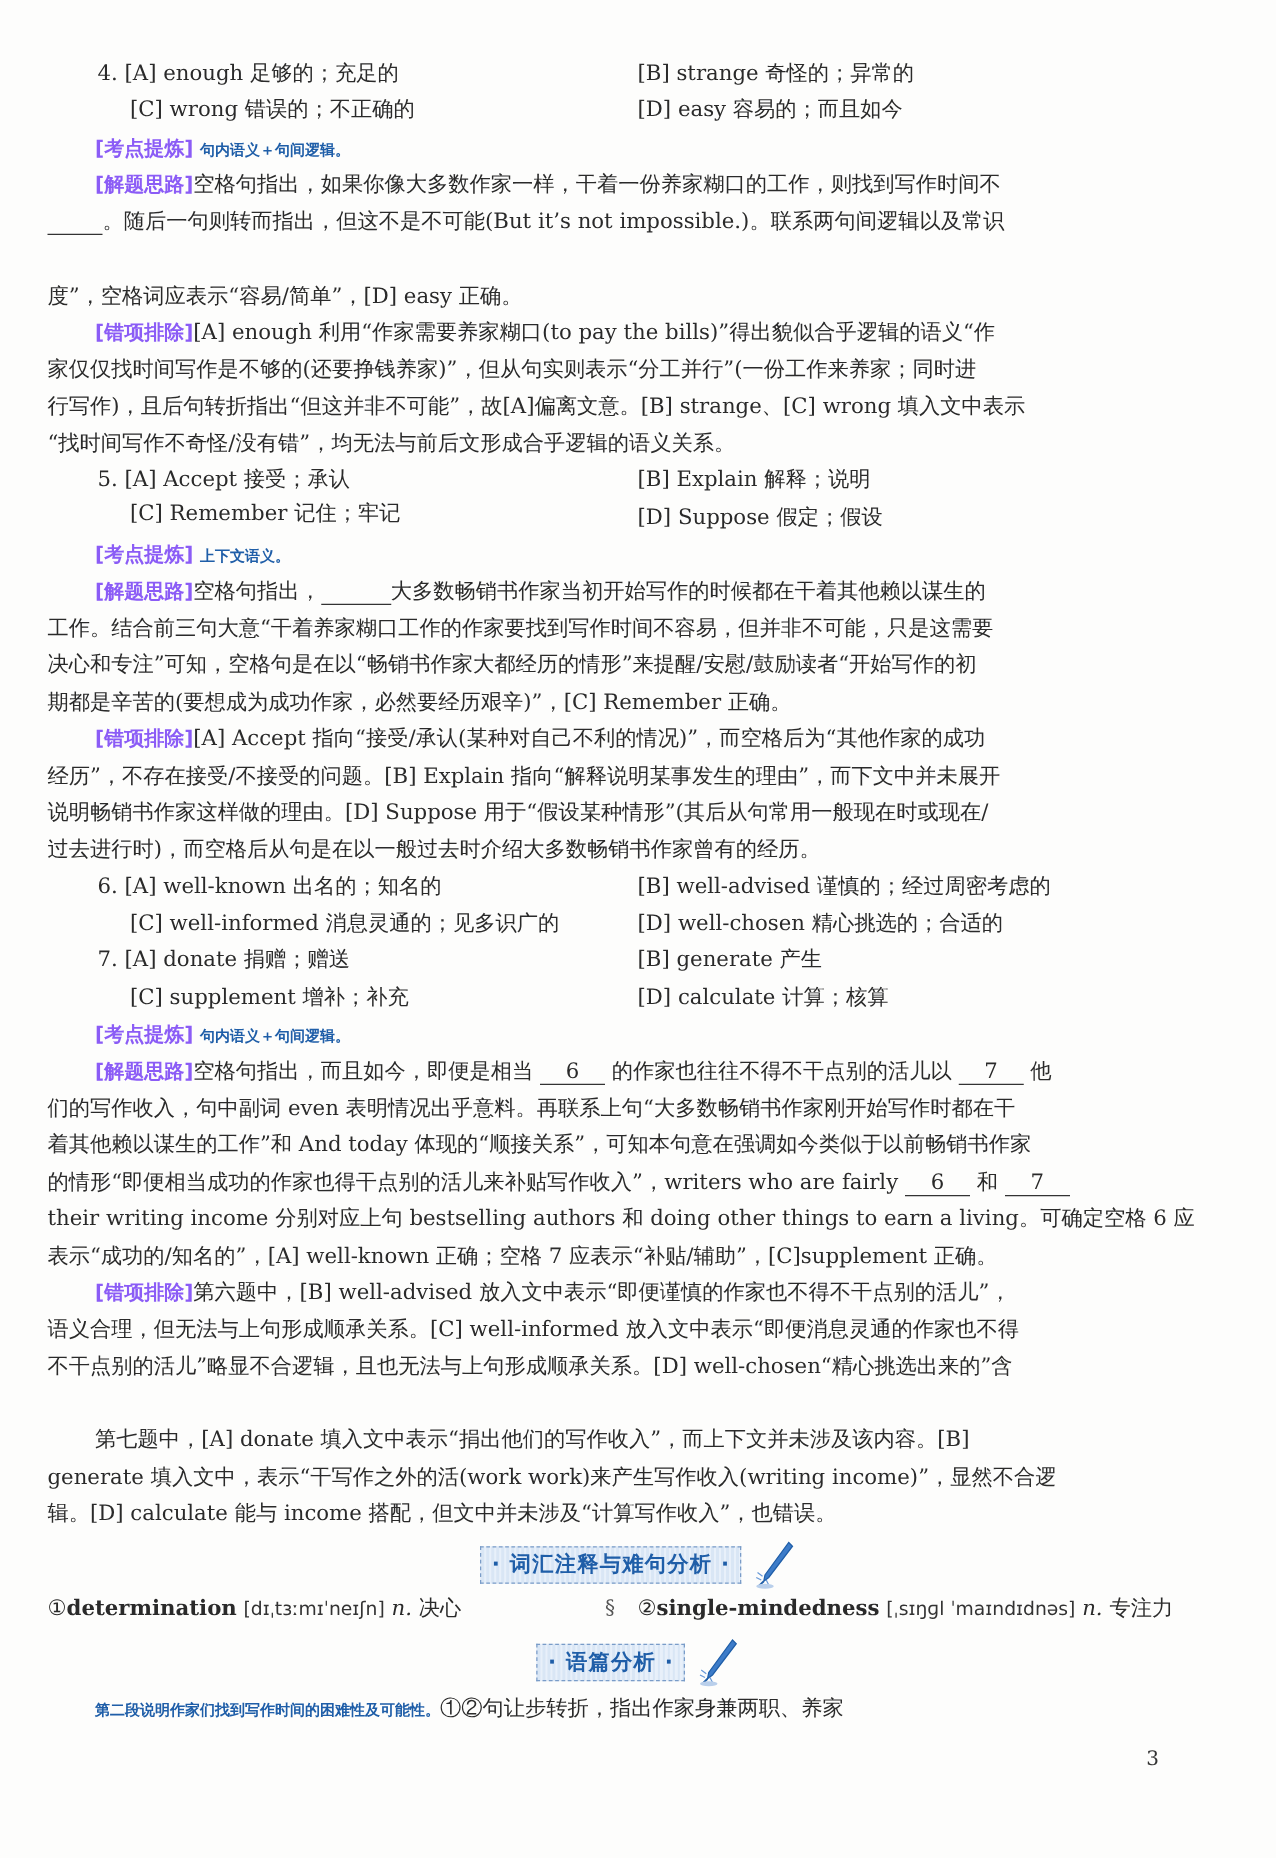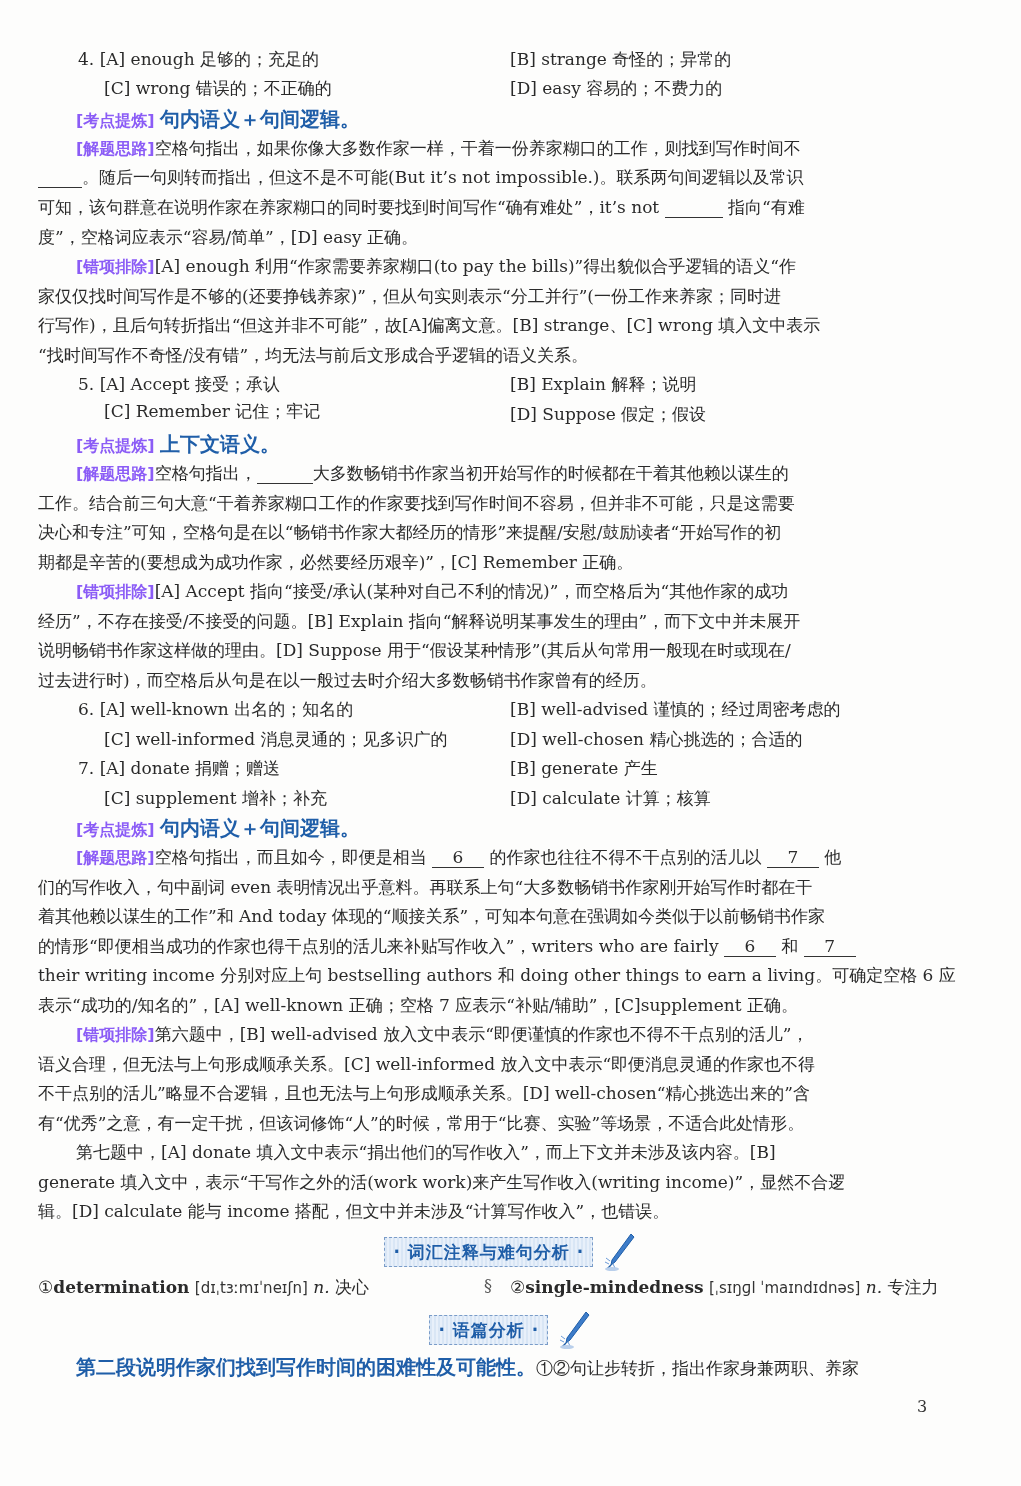--- a/index.html
+++ b/index.html
@@ -4,21 +4,21 @@
 <style>
   html, body { margin: 0; padding: 0; }
   body {
     width: 1021px; height: 1486px; background: #fdfdfc; position: relative; overflow: hidden;
     font-family: "DejaVu Serif", "Liberation Serif", serif; color: #2a2a2a;
     font-size: 17px;
   }
   .page { position: absolute; left: 0; top: 0; width: 1006px; height: 1486px; }
   .line { position: absolute; white-space: nowrap; line-height: 30px; height: 30px; }
   .lbl { color: #8b5cf6; font-family: "DejaVu Sans", "Liberation Sans", sans-serif; font-weight: bold; font-size: 16px; }
-  .blue { color: #1f5ea8; font-family: "DejaVu Sans", "Liberation Sans", sans-serif; font-weight: bold; font-size: 20px; }
+  .blue { color: #1f5ea8; font-family: "DejaVu Sans", "Liberation Sans", sans-serif; font-weight: bold; font-size: 12px; }
   .opt { position: absolute; white-space: nowrap; line-height: 30px; }
   .blank { display: inline-block; border-bottom: 1px solid #333; text-align: center; min-width: 50px; line-height: 20px; }
   .section-head { position: absolute; left: 0; width: 1021px; text-align: center; height: 34px; }
   .section-box {
     display: inline-block; padding: 2px 8px; border: 1px dashed #7a9cc8;
     background: repeating-linear-gradient(90deg, #d9e6f5 0 2px, #e8f0fa 2px 4px);
     color: #1f5ea8; font-family: "DejaVu Sans", "Liberation Sans", sans-serif; font-weight: bold; font-size: 17px; line-height: 24px;
     letter-spacing: 1px; vertical-align: middle;
   }
   .pen { display: inline-block; vertical-align: middle; width: 34px; height: 40px; margin-left: 4px; }
@@ -36,36 +36,33 @@
   <div class="opt" style="left:78px;top:44px;">
     <span>4.</span> <span>[A]</span> <span>enough</span> <span>足够的；充足的</span>
   </div>
   <div class="opt" style="left:510px;top:44px;">
     <span>[B]</span> <span>strange</span> <span>奇怪的；异常的</span>
   </div>
   <div class="opt" style="left:104px;top:73px;">
     <span>[C]</span> <span>wrong</span> <span>错误的；不正确的</span>
   </div>
   <div class="opt" style="left:510px;top:73px;">
-    <span>[D]</span> <span>easy</span> <span>容易的；不费力的</span>
+    <span>[D]</span> <span>easy</span> <span>容易的；而且如今</span>
   </div>
 
   <div class="line" style="left:76px;top:104px;">
     <span class="lbl">[考点提炼]</span>
     <span class="blue">句内语义＋句间逻辑。</span>
   </div>
 
   <div class="line" style="left:38px;top:162px;">
     <span class="blank" style="min-width:44px;">&nbsp;</span><span>。随后一句则转而指出，但这不是不可能(But it’s not impossible.)。联系两句间逻辑以及常识</span>
   </div>
   <div class="line" style="left:76px;top:133px;">
     <span class="lbl">[解题思路]</span><span>空格句指出，如果你像大多数作家一样，干着一份养家糊口的工作，则找到写作时间不</span>
-  </div>
-  <div class="line" style="left:38px;top:192px;">
-    <span>可知，该句群意在说明作家在养家糊口的同时要找到时间写作“确有难处”，it’s not</span> <span class="blank" style="min-width:58px;">&nbsp;</span> <span>指向“有难</span>
   </div>
   <div class="line" style="left:38px;top:222px;">
     <span>度”，空格词应表示“容易/简单”，[D] easy 正确。</span>
   </div>
 
   <div class="line" style="left:76px;top:251px;">
     <span class="lbl">[错项排除]</span><span>[A] enough 利用“作家需要养家糊口(to pay the bills)”得出貌似合乎逻辑的语义“作</span>
   </div>
   <div class="line" style="left:38px;top:281px;"><span>家仅仅找时间写作是不够的(还要挣钱养家)”，但从句实则表示“分工并行”(一份工作来养家；同时进</span></div>
   <div class="line" style="left:38px;top:310px;"><span>行写作)，且后句转折指出“但这并非不可能”，故[A]偏离文意。[B] strange、[C] wrong 填入文中表示</span></div>
@@ -150,21 +147,20 @@
     <span class="blank" style="min-width:52px;">7</span>
   </div>
   <div class="line" style="left:38px;top:960px;"><span>their writing income 分别对应上句 bestselling authors 和 doing other things to earn a living。可确定空格 6 应</span></div>
   <div class="line" style="left:38px;top:990px;"><span>表示“成功的/知名的”，[A] well-known 正确；空格 7 应表示“补贴/辅助”，[C]supplement 正确。</span></div>
 
   <div class="line" style="left:76px;top:1019px;">
     <span class="lbl">[错项排除]</span><span>第六题中，[B] well-advised 放入文中表示“即便谨慎的作家也不得不干点别的活儿”，</span>
   </div>
   <div class="line" style="left:38px;top:1049px;"><span>语义合理，但无法与上句形成顺承关系。[C] well-informed 放入文中表示“即便消息灵通的作家也不得</span></div>
   <div class="line" style="left:38px;top:1078px;"><span>不干点别的活儿”略显不合逻辑，且也无法与上句形成顺承关系。[D] well-chosen“精心挑选出来的”含</span></div>
-  <div class="line" style="left:38px;top:1108px;"><span>有“优秀”之意，有一定干扰，但该词修饰“人”的时候，常用于“比赛、实验”等场景，不适合此处情形。</span></div>
 
   <div class="line" style="left:76px;top:1137px;"><span>第七题中，[A] donate 填入文中表示“捐出他们的写作收入”，而上下文并未涉及该内容。[B]</span></div>
   <div class="line" style="left:38px;top:1167px;"><span>generate 填入文中，表示“干写作之外的活(work work)来产生写作收入(writing income)”，显然不合逻</span></div>
   <div class="line" style="left:38px;top:1196px;"><span>辑。[D] calculate 能与 income 搭配，但文中并未涉及“计算写作收入”，也错误。</span></div>
 
   <div class="section-head" style="top:1232px;">
     <span class="section-box">· 词汇注释与难句分析 ·</span>
     <svg class="pen" viewBox="0 0 34 40">
       <path d="M28 2 L31 5 L12 30 L8 33 L9 28 Z" fill="#3d7cc9" stroke="#1f5ea8" stroke-width="1"></path>
       <path d="M8 33 L4 37" stroke="#1f5ea8" stroke-width="1.5"></path>

